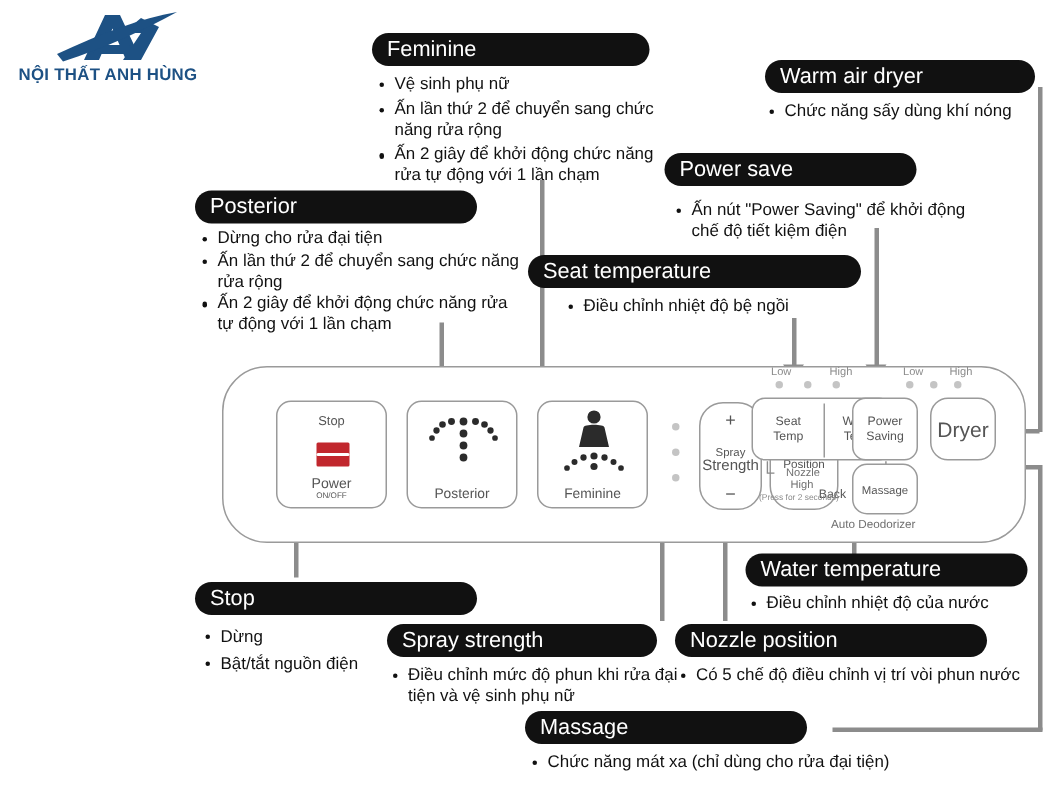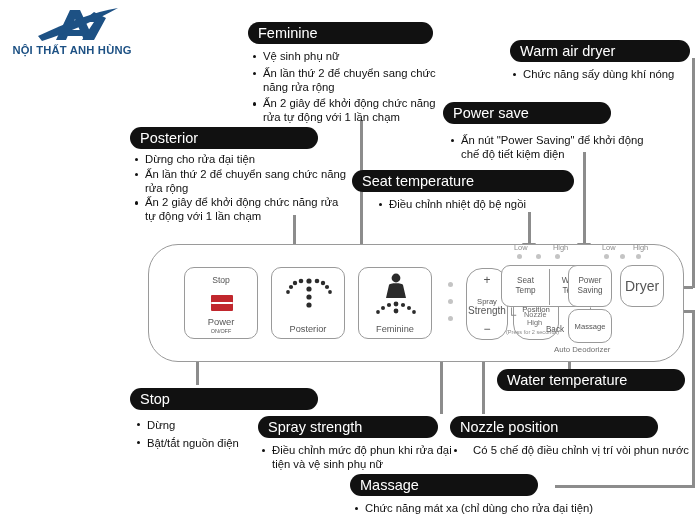--- a/index.html
+++ b/index.html
@@ -144,38 +144,43 @@
   </div>
 
   <div class="pill" style="left:352px;top:170px;width:222px;">Seat temperature</div>
   <div class="blk" style="left:378px;top:198px;width:190px;">
     <ul>
         <li>Điều chỉnh nhiệt độ bệ ngồi</li>
       </ul>
   </div>
 
   <div class="pill" style="left:497px;top:369px;width:188px;">Water temperature</div>
+  <div class="blk" style="left:500px;top:396px;width:192px;">
+    <ul>
+        <li>Điều chỉnh nhiệt độ của nước</li>
+      </ul>
+  </div>
 
   <div class="pill" style="left:130px;top:388px;width:188px;">Stop</div>
   <div class="blk" style="left:136px;top:418px;width:130px;line-height:15px;">
     <ul>
       <li>Dừng</li>
       <li style="margin-bottom:14px;">Bật/tắt nguồn điện</li>
     </ul>
   </div>
 
   <div class="pill" style="left:258px;top:416px;width:180px;">Spray strength</div>
   <div class="blk" style="left:261px;top:444px;width:196px;">
     <ul>
         <li>Điều chỉnh mức độ phun khi rửa đại tiện và vệ sinh phụ nữ</li>
       </ul>
   </div>
 
   <div class="pill" style="left:450px;top:416px;width:208px;">Nozzle position</div>
-  <div class="blk" style="left:453px;top:444px;width:236px;text-align:right;">
+  <div class="blk" style="left:453px;top:444px;width:236px;">
     <ul>
         <li>Có 5 chế độ điều chỉnh vị trí vòi phun nước</li>
       </ul>
   </div>
 
   <div class="pill" style="left:350px;top:474px;width:188px;">Massage</div>
   <div class="blk" style="left:354px;top:502px;width:300px;">
     <ul>
         <li>Chức năng mát xa (chỉ dùng cho rửa đại tiện)</li>
       </ul>

